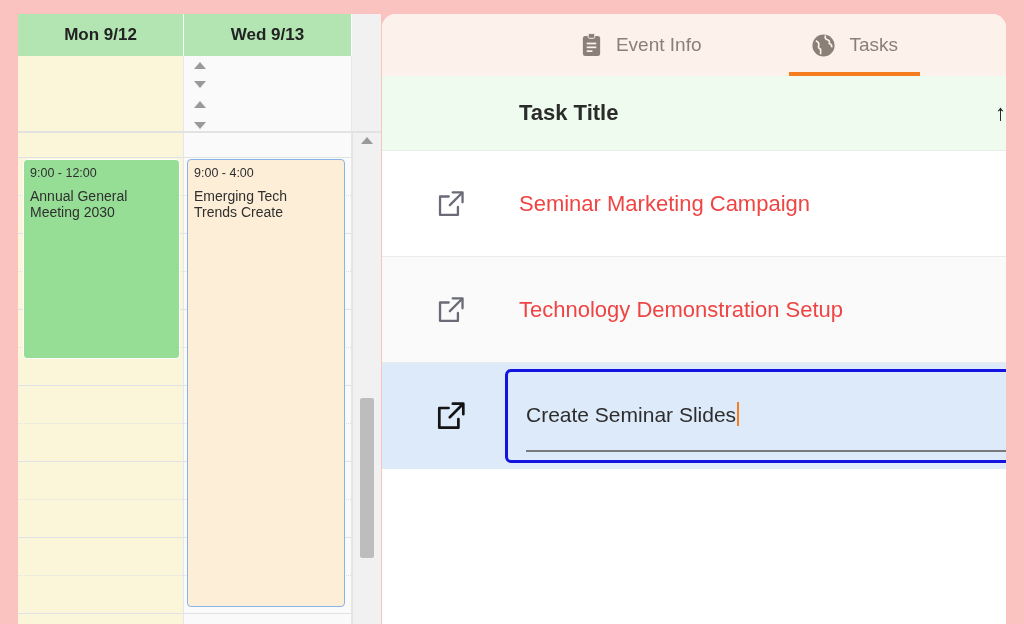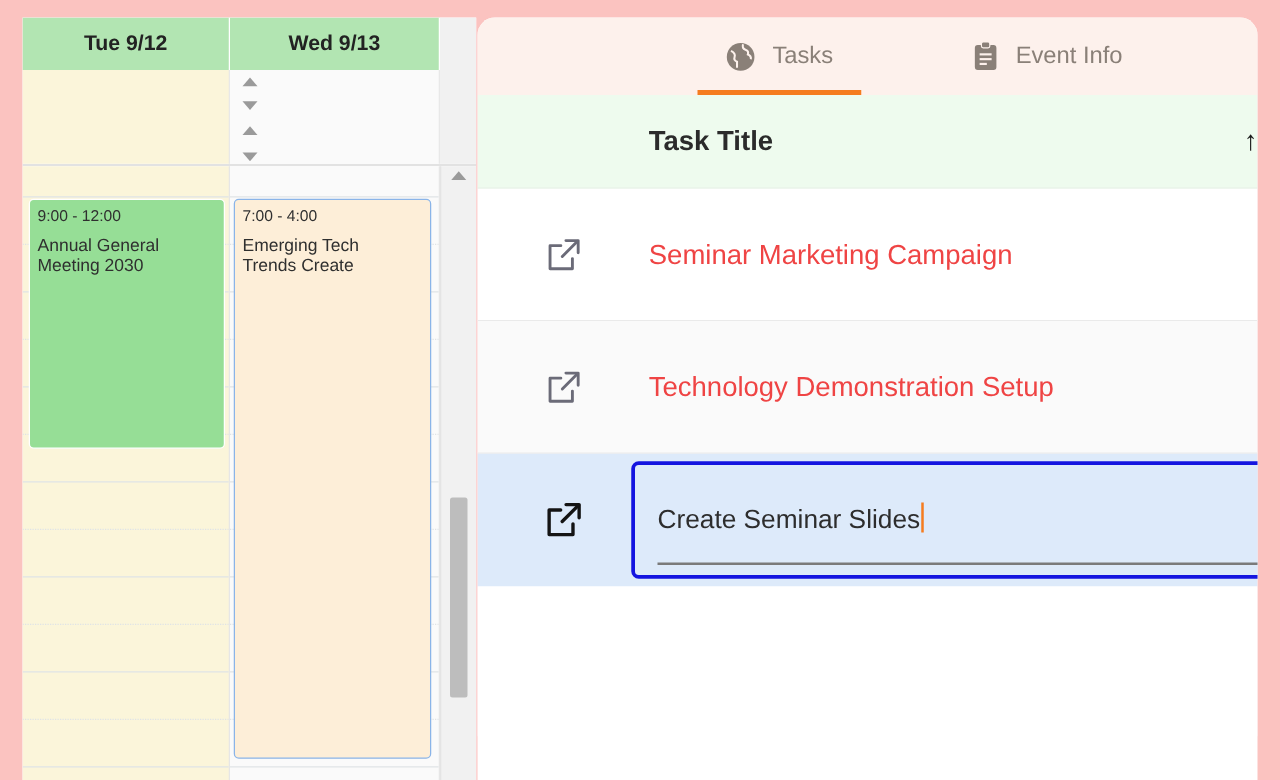--- a/index.html
+++ b/index.html
@@ -245,21 +245,21 @@
   }
   #task-blank { height: 120px; background: #ffffff; }
 </style>
 </head>
 <body>
 
 <div id="calendar-panel">
 
   <div id="calendar-header">
     <div class="day-head d0">
-      <span>Tue 9/12</span>
+      <span>Mon 9/12</span>
     </div>
     <div class="day-head d1">
       <span>Wed 9/13</span>
     </div>
     <div id="header-gutter"></div>
   </div>
 
   <div id="allday-row">
     <div class="allday-cell c0"></div>
     <div class="allday-cell c1"></div>
@@ -304,59 +304,59 @@
       <div class="half-line" style="top:214px"></div>
       <div class="hour-line" style="top:252px"></div>
       <div class="half-line" style="top:290px"></div>
       <div class="hour-line" style="top:328px"></div>
       <div class="half-line" style="top:366px"></div>
       <div class="hour-line" style="top:404px"></div>
       <div class="half-line" style="top:442px"></div>
       <div class="hour-line" style="top:480px"></div>
 
       <div class="event orange">
-        <span class="etime">7:00 - 4:00</span>
+        <span class="etime">9:00 - 4:00</span>
         <span class="etitle">Emerging Tech</span>
         <span class="etitle">Trends Create</span>
       </div>
     </div>
 
     <div id="grid-gutter">
       <div class="sb-arrow up" style="top:4px"></div>
       <div class="sb-thumb" style="top:265px; height:160px"></div>
     </div>
   </div>
 </div>
 
 <div id="right-panel">
 
   <div id="tabbar">
-
-    <div class="tab active">
-      <span class="tab-icon">
-        <svg width="25" height="25" viewBox="0 0 26 26" fill="none">
-          <circle cx="13" cy="13" r="11.5" fill="#8a8078"></circle>
-          <path d="M5 8 Q9 10 8 13 Q7 16 10 17 L10 22" stroke="#fdf1ec" stroke-width="1.7" fill="none"></path>
-          <path d="M15 2.5 Q14 6 17 7 Q20 8 19 11 Q22 12 21.5 15" stroke="#fdf1ec" stroke-width="1.7" fill="none"></path>
-        </svg>
-      </span>
-      <span>Tasks</span>
-    </div>
 
     <div class="tab">
       <span class="tab-icon">
         <svg width="23" height="25" viewBox="0 0 24 26" fill="none">
           <rect x="3" y="3" width="18" height="21" rx="2.5" fill="#8a8078"></rect>
           <rect x="8.5" y="0.5" width="7" height="5" rx="1.5" fill="#8a8078" stroke="#fdf1ec" stroke-width="1"></rect>
           <rect x="7" y="10" width="10" height="1.8" fill="#fdf1ec"></rect>
           <rect x="7" y="14" width="10" height="1.8" fill="#fdf1ec"></rect>
           <rect x="7" y="18" width="6" height="1.8" fill="#fdf1ec"></rect>
         </svg>
       </span>
       <span>Event Info</span>
+    </div>
+
+    <div class="tab active">
+      <span class="tab-icon">
+        <svg width="25" height="25" viewBox="0 0 26 26" fill="none">
+          <circle cx="13" cy="13" r="11.5" fill="#8a8078"></circle>
+          <path d="M5 8 Q9 10 8 13 Q7 16 10 17 L10 22" stroke="#fdf1ec" stroke-width="1.7" fill="none"></path>
+          <path d="M15 2.5 Q14 6 17 7 Q20 8 19 11 Q22 12 21.5 15" stroke="#fdf1ec" stroke-width="1.7" fill="none"></path>
+        </svg>
+      </span>
+      <span>Tasks</span>
     </div>
   </div>
 
   <div id="task-table">
 
     <div id="task-head">
       <span class="ht">Task Title</span>
       <span class="sort-arrow">↑</span>
     </div>
 

